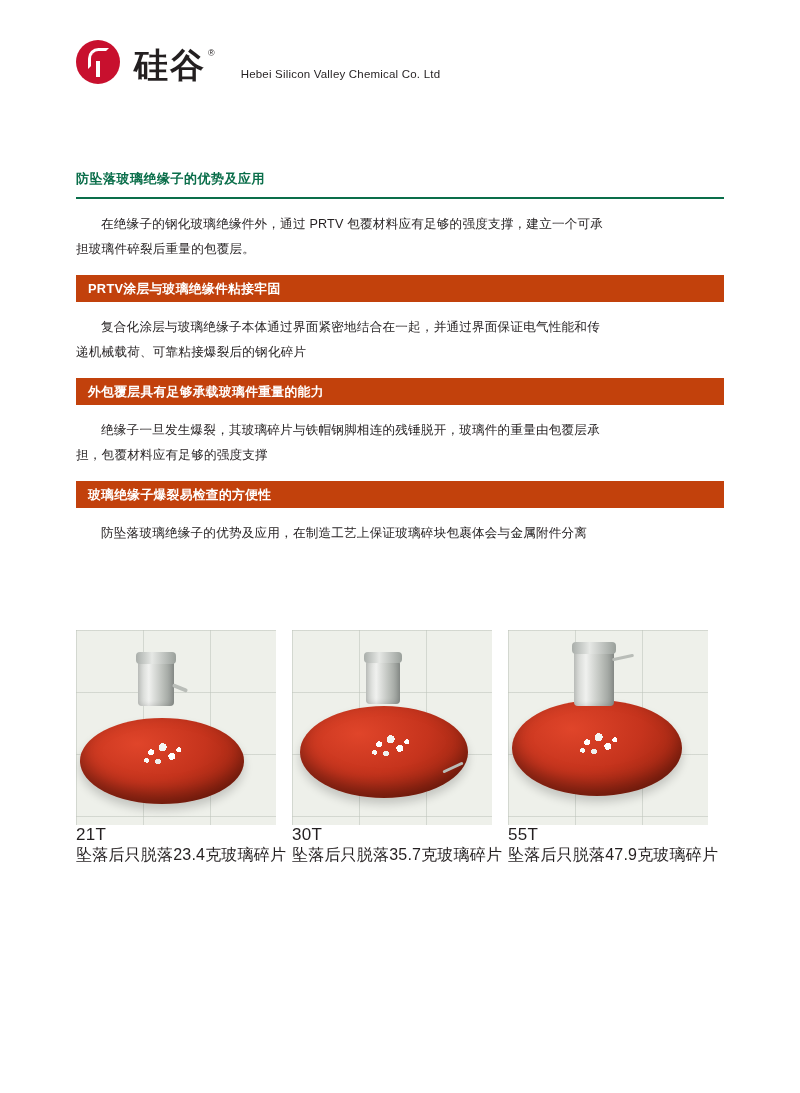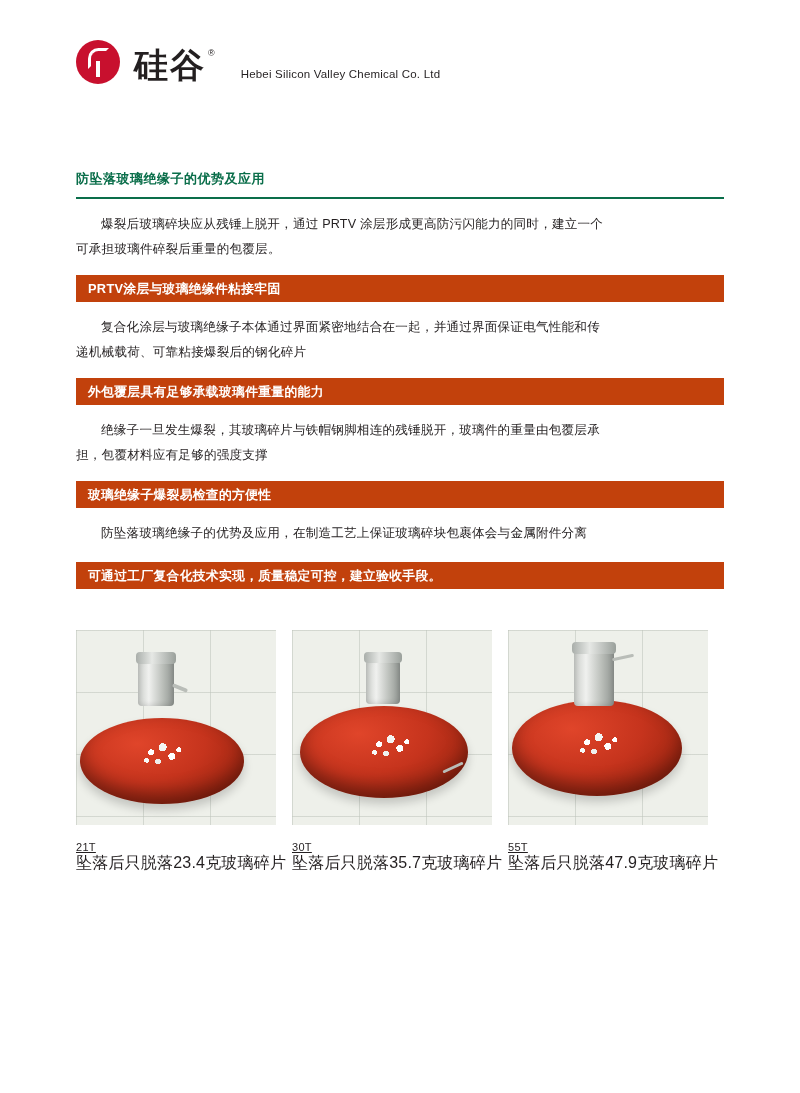--- a/index.html
+++ b/index.html
@@ -189,25 +189,23 @@
     background:
       radial-gradient(circle at 20% 40%, #ffffff 0 3px, transparent 3px),
       radial-gradient(circle at 45% 20%, #f4f6f4 0 4px, transparent 4px),
       radial-gradient(circle at 65% 55%, #ffffff 0 3.5px, transparent 3.5px),
       radial-gradient(circle at 35% 75%, #eef0ee 0 3px, transparent 3px),
       radial-gradient(circle at 80% 30%, #ffffff 0 2.5px, transparent 2.5px),
       radial-gradient(circle at 10% 70%, #f7f9f7 0 2.5px, transparent 2.5px);
   }
 
   .product-name {
-    font-size: 11px;
-    color: #231f20;
-    margin-top: 16px;
+    font-size: 17px;
+    color: #231f20;
     letter-spacing: 0.3px;
-    text-decoration: underline;
   }
   .product-desc {
     font-size: 16px;
     color: #231f20;
     margin-top: 0;
     letter-spacing: 0.2px;
   }
 </style>
 </head>
 <body>
@@ -218,32 +216,31 @@
     <div class="logo-cn">硅谷</div>
     <div class="logo-reg">®</div>
     <div class="logo-en">Hebei Silicon Valley Chemical Co. Ltd</div>
   </div>
 </div>
 
 <div class="content">
 
   <div class="section-title">防坠落玻璃绝缘子的优势及应用</div>
 
-  <div class="paragraph">爆裂后玻璃碎块应从残锤上脱开，通过 PRTV 涂层形成更高防污闪能力的同时，建立一个可承担玻璃件碎裂后重量的包覆层。</div>
+  <div class="paragraph">在绝缘子的钢化玻璃绝缘件外，通过 PRTV 包覆材料应有足够的强度支撑，建立一个可承担玻璃件碎裂后重量的包覆层。</div>
 
   <div class="band">PRTV涂层与玻璃绝缘件粘接牢固</div>
   <div class="paragraph noindent">复合化涂层与玻璃绝缘子本体通过界面紧密地结合在一起，并通过界面保证电气性能和传递机械载荷、可靠粘接爆裂后的钢化碎片</div>
 
   <div class="band">外包覆层具有足够承载玻璃件重量的能力</div>
   <div class="paragraph noindent">绝缘子一旦发生爆裂，其玻璃碎片与铁帽钢脚相连的残锤脱开，玻璃件的重量由包覆层承担，包覆材料应有足够的强度支撑</div>
 
   <div class="band">玻璃绝缘子爆裂易检查的方便性</div>
   <div class="paragraph noindent">防坠落玻璃绝缘子的优势及应用，在制造工艺上保证玻璃碎块包裹体会与金属附件分离</div>
 
-  <div class="band band-final">可通过工厂复合化技术实现，质量稳定可控，建立验收手段。</div>
 
 </div>
 
 <div class="gallery">
 
   <div class="product">
     <div class="product-photo">
       <div class="photo-bg"></div>
       <div class="disc" style="left:4px; top:88px; width:164px; height:86px;"></div>
       <div class="cap" style="left:62px; top:28px; width:36px; height:48px;"></div>

